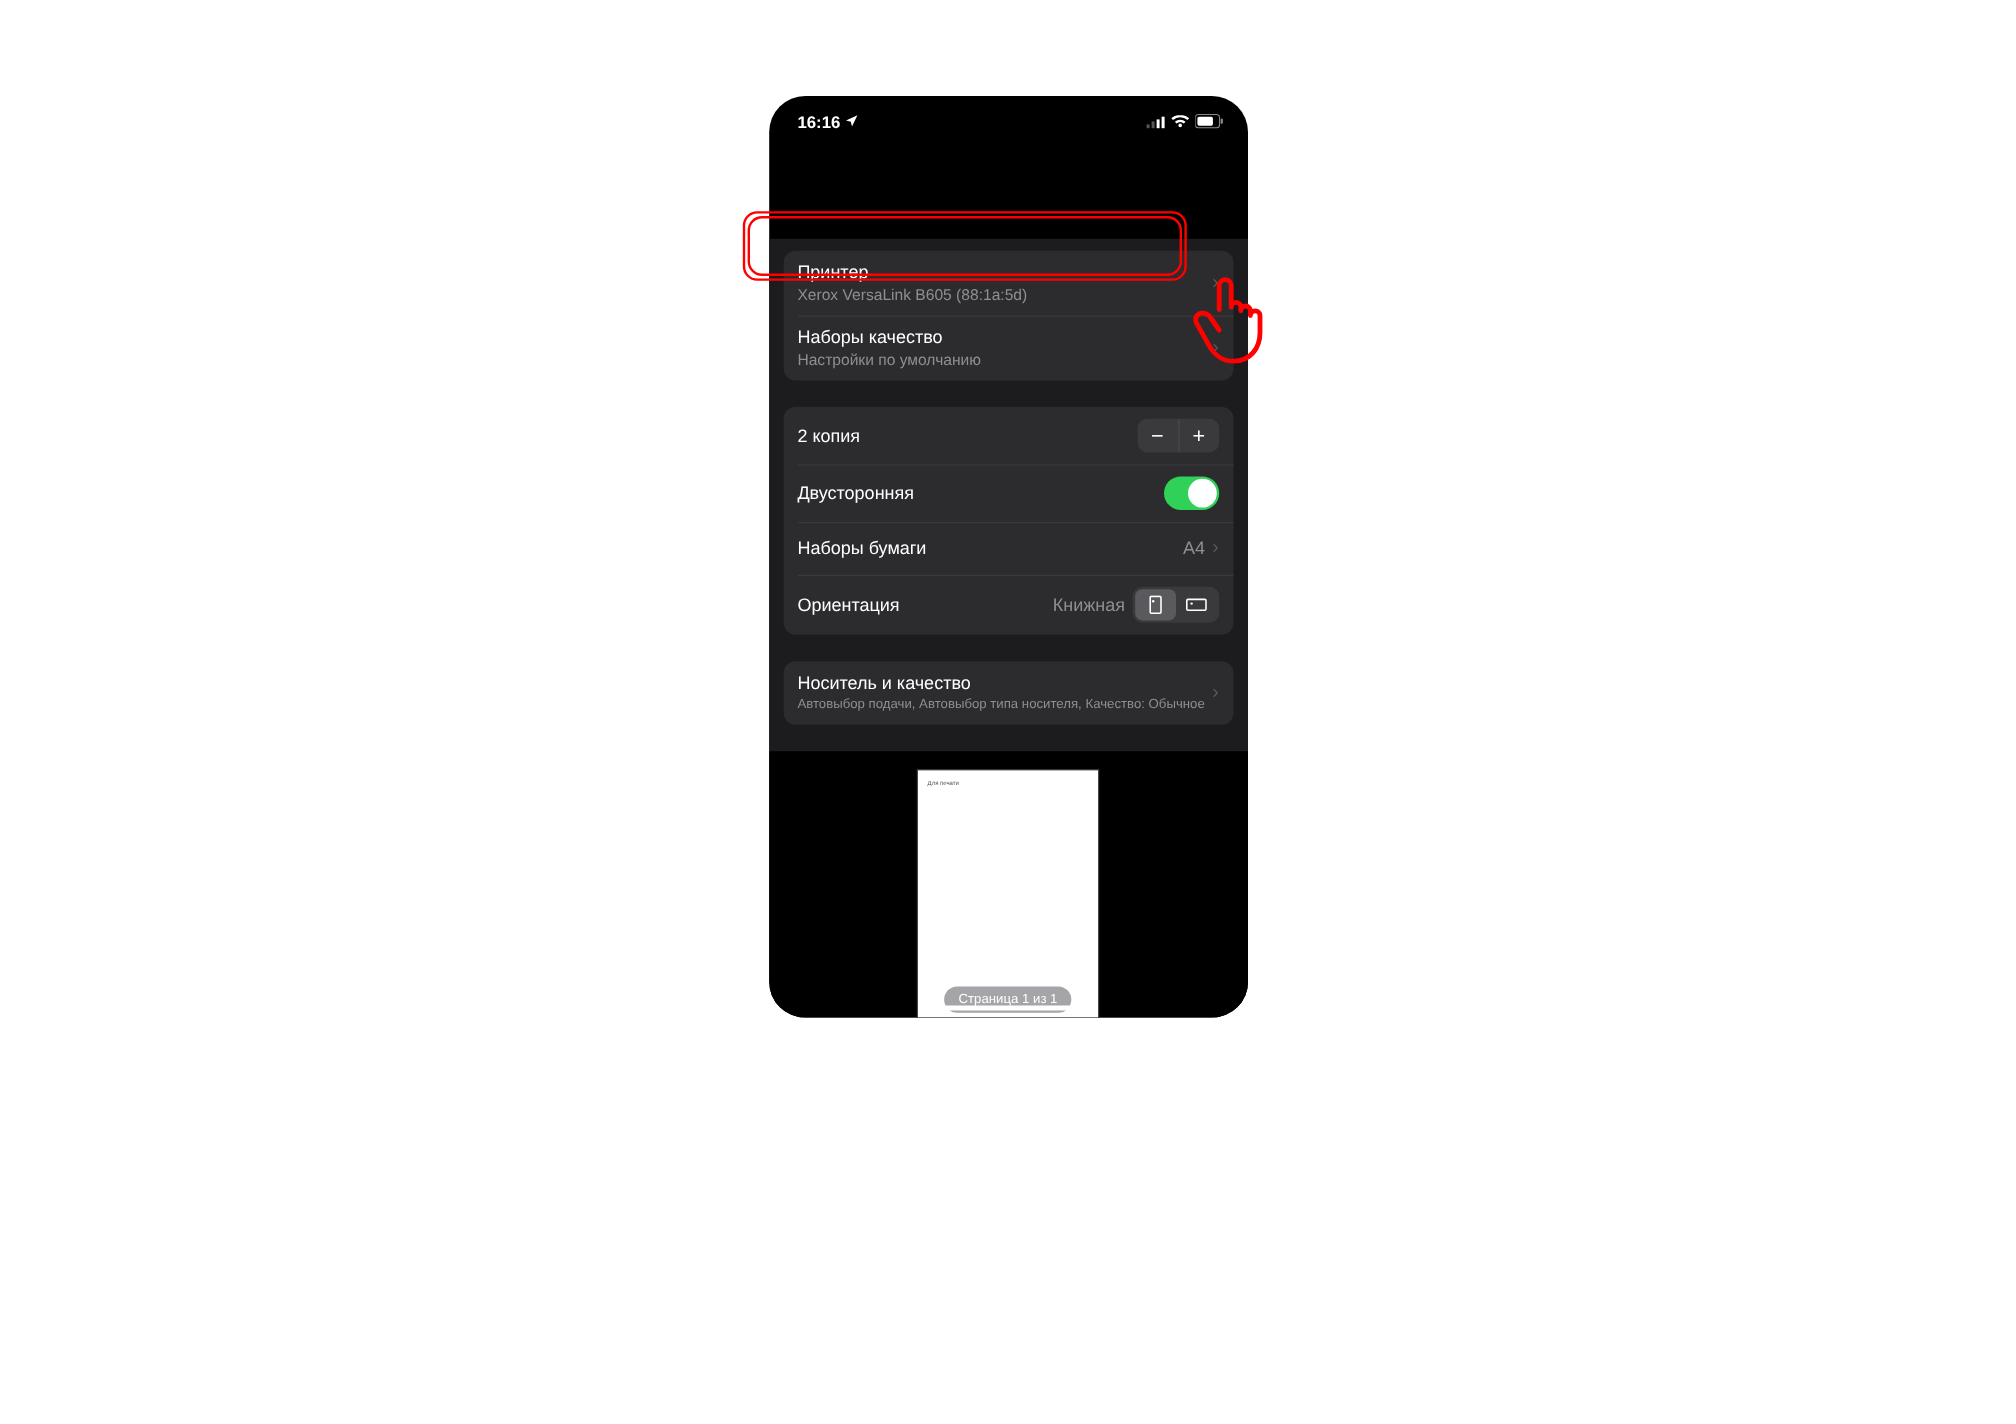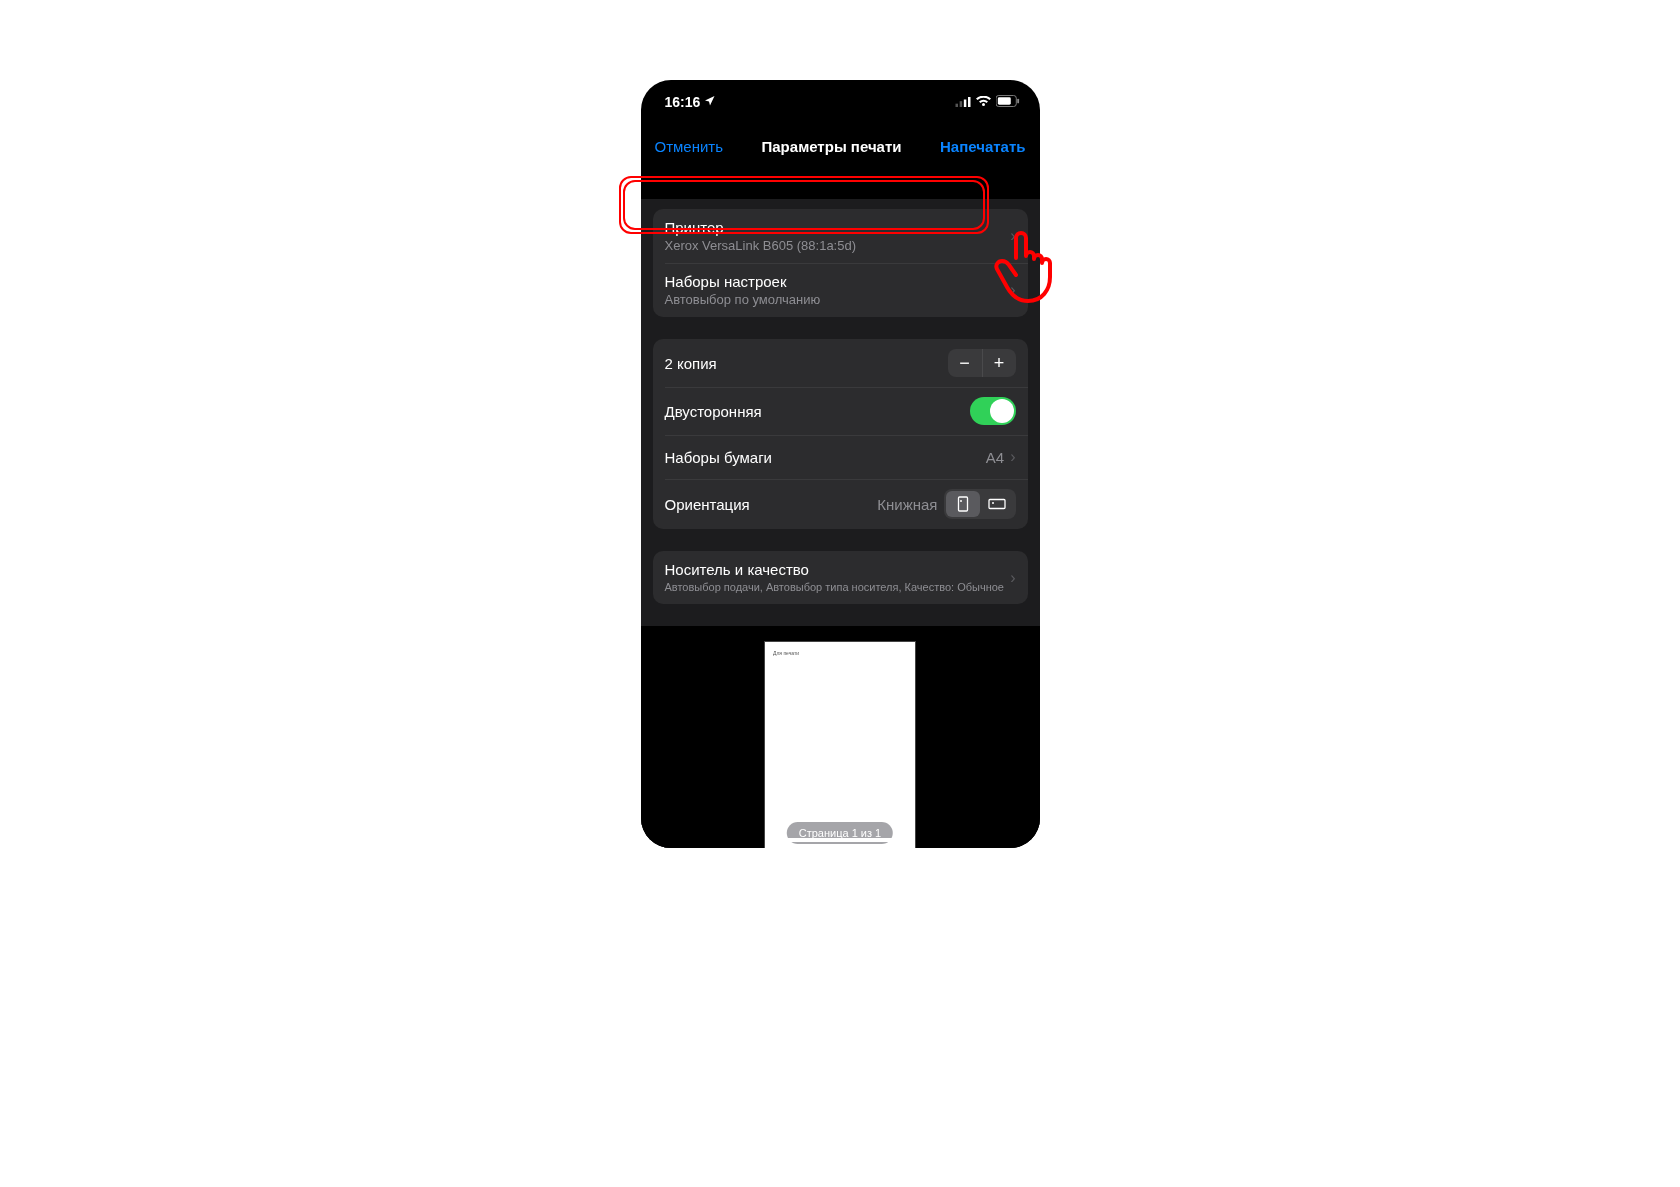--- a/index.html
+++ b/index.html
@@ -204,40 +204,35 @@
         <span>
           <svg width="24" height="12" viewBox="0 0 26 12">
             <rect x="0" y="0" width="22" height="12" rx="3" fill="none" stroke="#888" stroke-width="1"></rect>
             <rect x="2" y="2" width="14" height="8" rx="1.5" fill="#fff"></rect>
             <rect x="23" y="3.5" width="2" height="5" rx="1" fill="#888"></rect>
           </svg>
         </span>
       </div>
     </div>
 
-    <div class="nav-bar">
-      <span class="nav-cancel">Отменить</span>
-      <span class="nav-title">Параметры печати</span>
-      <span class="nav-print">Напечатать</span>
-    </div>
 
     <div class="scroll">
 
       <div class="group">
         <div class="row">
           <div class="row-main">
             <span class="row-title">Принтер</span>
             <span class="row-sub">Xerox VersaLink B605 (88:1a:5d)</span>
           </div>
           <span class="chevron">›</span>
         </div>
         <div class="row">
           <div class="row-main">
-            <span class="row-title">Наборы настроек</span>
-            <span class="row-sub">Автовыбор по умолчанию</span>
+            <span class="row-title">Наборы качество</span>
+            <span class="row-sub">Настройки по умолчанию</span>
           </div>
           <span class="chevron">›</span>
         </div>
       </div>
 
       <div class="group">
         <div class="row">
           <span class="row-title" style="flex:1">2 копия</span>
           <div class="stepper">
             <button>−</button>

